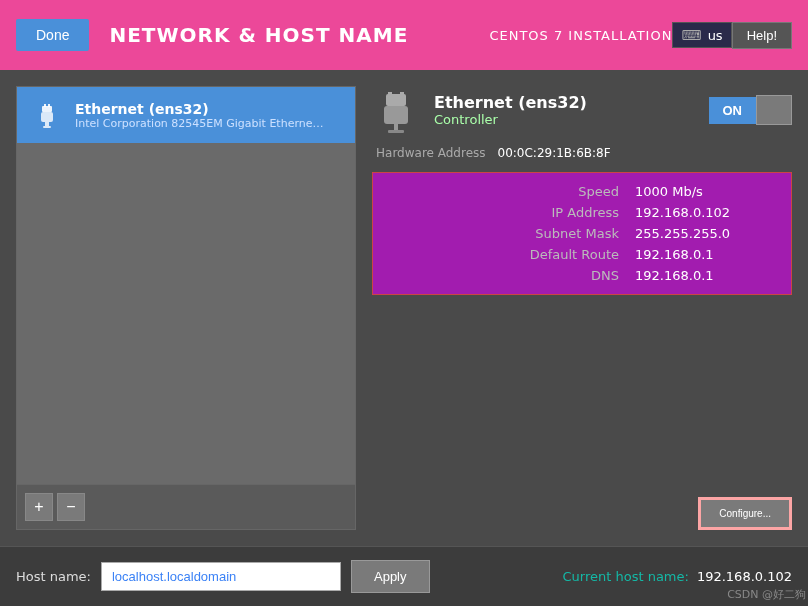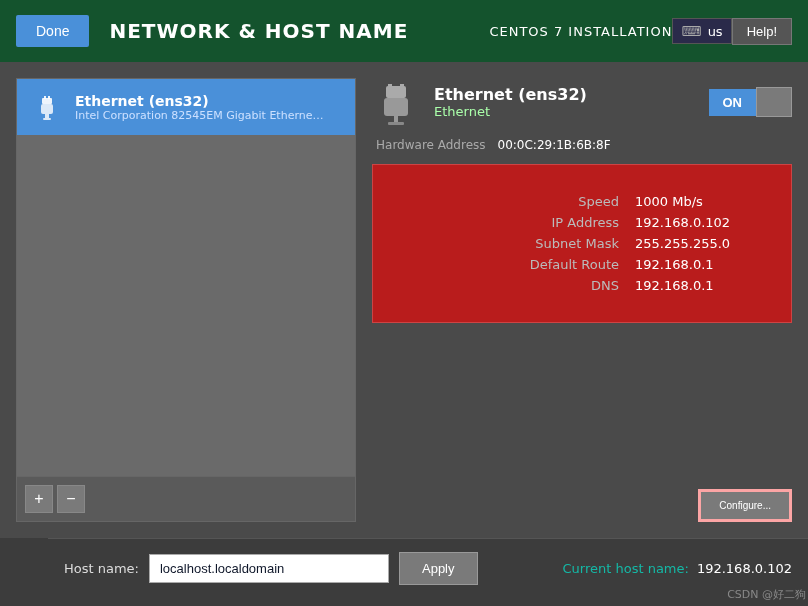--- a/index.html
+++ b/index.html
@@ -7,26 +7,26 @@
       font-family: 'DejaVu Sans', Arial, sans-serif;
       background: #3c3c3c;
       width: 808px;
       height: 606px;
       overflow: hidden;
       font-size: 13px;
     }
 
     
     .header {
-      background: #14532d;
+      background: #ec4899;
       display: flex;
       align-items: center;
       justify-content: space-between;
       padding: 0 16px;
-      height: 62px;
+      height: 70px;
     }
     .header-left {
       display: flex;
       align-items: center;
       gap: 20px;
     }
     .header-title {
       color: white;
       font-size: 20px;
       font-weight: bold;
@@ -210,22 +210,22 @@
     }
     .hw-address-label {
       color: #aaa;
     }
     .hw-address-value {
       color: white;
     }
 
     .details-box {
       border: 1px solid #cc4444;
-      background: #b91c1c;
-      padding: 26px 16px;
+      background: #a21caf;
+      padding: 8px 16px;
     }
     .detail-row {
       display: flex;
       justify-content: flex-end;
       gap: 16px;
       padding: 3px 0;
       color: #ddd;
       font-size: 13px;
     }
     .detail-label {
@@ -254,34 +254,33 @@
 
     
     .footer {
       background: #3c3c3c;
       height: 60px;
       display: flex;
       align-items: center;
       padding: 0 16px;
       gap: 10px;
       border-top: 1px solid #555;
-      margin-left: 48px;
     }
     .host-label {
       color: #ddd;
       font-size: 13px;
       white-space: nowrap;
     }
     .host-input {
       background: white;
       border: 1px solid #aaa;
       padding: 6px 10px;
       font-size: 13px;
       width: 240px;
-      color: #0f172a;
+      color: #3b82f6;
     }
     .apply-btn {
       background: #7a7a7a;
       border: 1px solid #999;
       color: white;
       padding: 8px 22px;
       font-size: 13px;
       cursor: pointer;
     }
     .current-host-section {
@@ -360,21 +359,21 @@
           <rect x="14" y="8" width="20" height="12" rx="2" fill="#aaa"></rect>
           <rect x="16" y="6" width="4" height="4" fill="#aaa"></rect>
           <rect x="28" y="6" width="4" height="4" fill="#aaa"></rect>
           <rect x="12" y="20" width="24" height="18" rx="3" fill="#999"></rect>
           <rect x="22" y="38" width="4" height="6" fill="#999"></rect>
           <rect x="16" y="44" width="16" height="3" rx="1" fill="#888"></rect>
         </svg>
       </div>
       <div class="device-info">
         <div class="device-name">Ethernet (ens32)</div>
-        <div class="device-status">Ethernet</div>
+        <div class="device-status">Controller</div>
       </div>
       <div class="toggle-switch">
         <button class="toggle-on">ON</button>
         <div class="toggle-off-area"></div>
       </div>
     </div>
 
     <div class="hw-address-row">
       <span class="hw-address-label">Hardware Address</span>
       <span class="hw-address-value">00:0C:29:1B:6B:8F</span>

